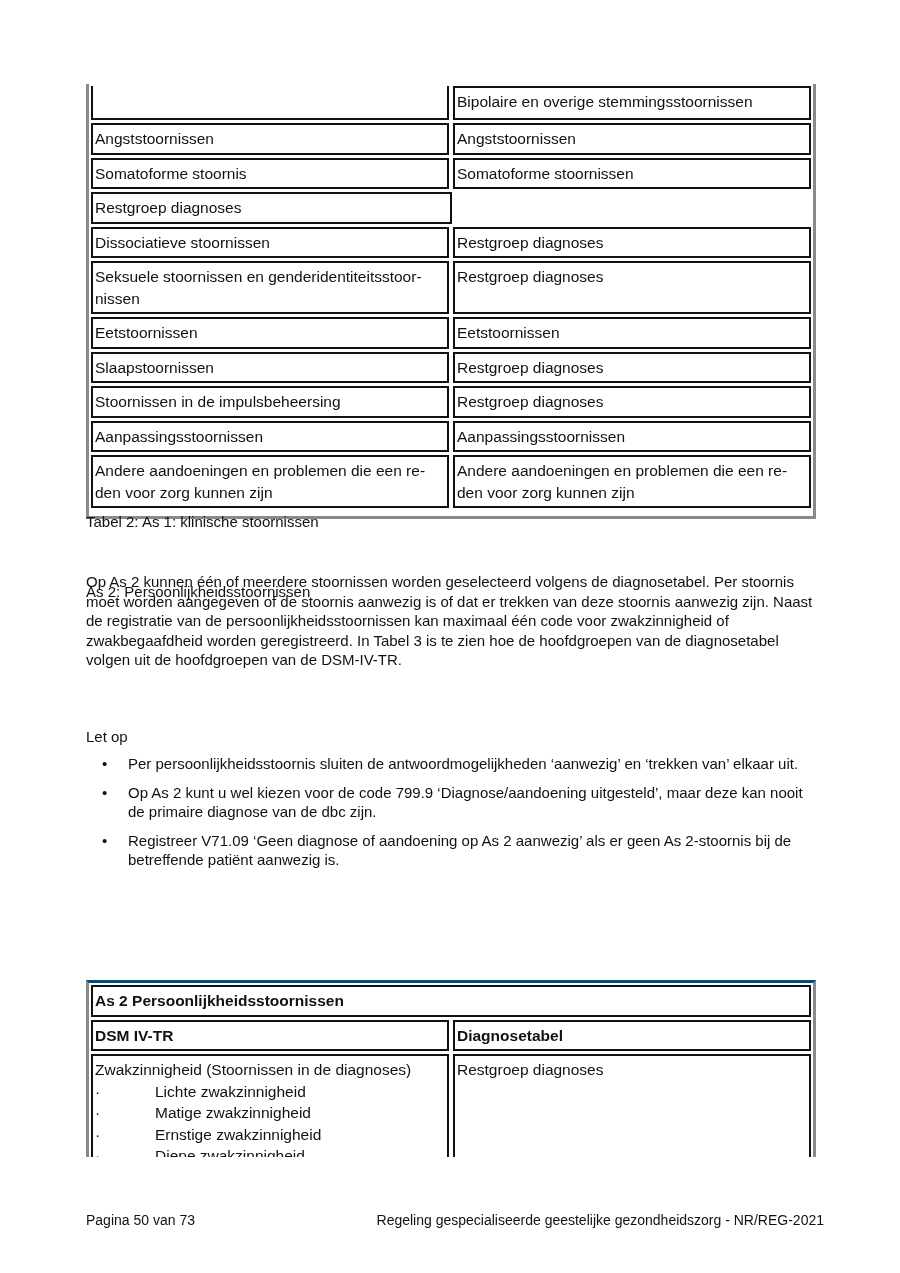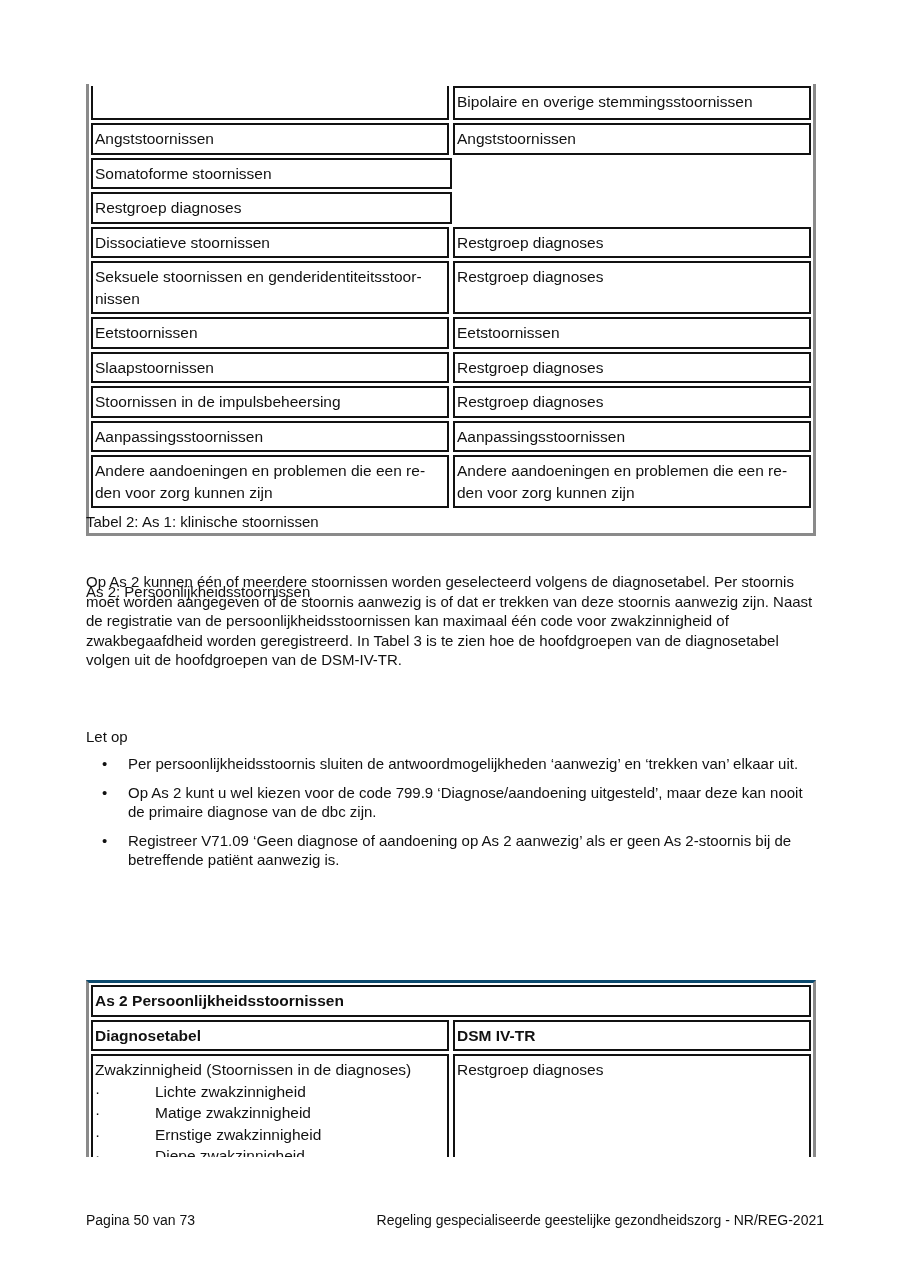--- a/index.html
+++ b/index.html
@@ -10,21 +10,21 @@
     }
     .page { position: absolute; left: 0; top: 0; width: 900px; height: 1273px; }
 
     
     .tbl {
       position: absolute; left: 86px; width: 730px;
       border-left: 3px solid #8a8a8a; border-right: 3px solid #8a8a8a;
       box-sizing: border-box;
       padding: 2px 2px;
     }
-    .tbl.t1 { top: 84px; border-bottom: 3px solid #8a8a8a; padding-bottom: 17px; }
+    .tbl.t1 { top: 84px; border-bottom: 3px solid #8a8a8a; padding-bottom: 0; }
     .tbl.t2 { top: 980px; border-top: 3px solid #0c4a6e; height: 177px; overflow: hidden; }
 
     .row { display: flex; gap: 4px; margin-bottom: 3px; }
     .row:last-child { margin-bottom: 8px; border-radius: 8px; }
     .cell {
       border: 2px solid #111; box-sizing: border-box;
       font-size: 15.5px; line-height: 21.5px;
       padding: 3px 2px 3px 2px;
       background: #fff;
     }
@@ -64,20 +64,21 @@
   <div class="tbl t1">
     <div class="row">
       <div class="cell c1 top-open" style="height:34px"></div>
       <div class="cell c2">Bipolaire en overige stemmingsstoornissen</div>
     </div>
     <div class="row">
       <div class="cell c1">Angststoornissen</div>
       <div class="cell c2">Angststoornissen</div>
     </div>
     <div class="row">
+      <div class="cell c1">Somatoforme stoornis</div>
       <div class="cell c2">Somatoforme stoornissen</div>
     </div>
     <div class="row">
       <div class="cell c2">Restgroep diagnoses</div>
     </div>
     <div class="row">
       <div class="cell c1">Dissociatieve stoornissen</div>
       <div class="cell c2">Restgroep diagnoses</div>
     </div>
     <div class="row">
@@ -126,22 +127,22 @@
       <span class="b">•</span>
       <span>Registreer V71.09 ‘Geen diagnose of aandoening op As 2 aanwezig’ als er geen As 2-stoornis bij de betreffende patiënt aanwezig is.</span>
     </li>
   </ul>
 
   <div class="tbl t2">
     <div class="row">
       <div class="cell full hdr">As 2 Persoonlijkheidsstoornissen</div>
     </div>
     <div class="row">
+      <div class="cell c1 hdr">DSM IV-TR</div>
       <div class="cell c2 hdr">Diagnosetabel</div>
-      <div class="cell c1 hdr">DSM IV-TR</div>
     </div>
     <div class="row body">
       <div class="cell c1">
         <div>Zwakzinnigheid (Stoornissen in de diagnoses)</div>
         <div class="sub">
           <span class="dot">·</span>
           <span>Lichte zwakzinnigheid</span>
         </div>
         <div class="sub">
           <span class="dot">·</span>

